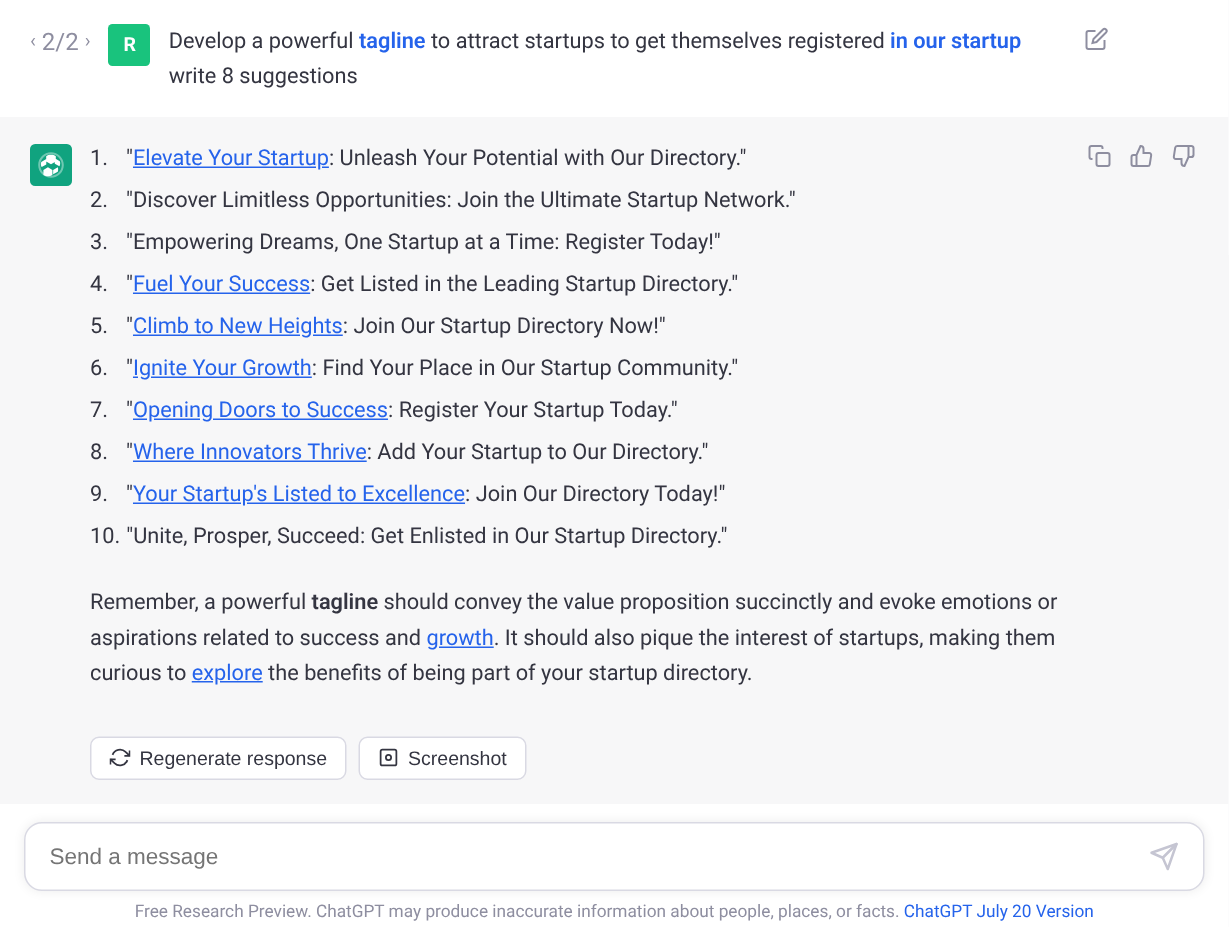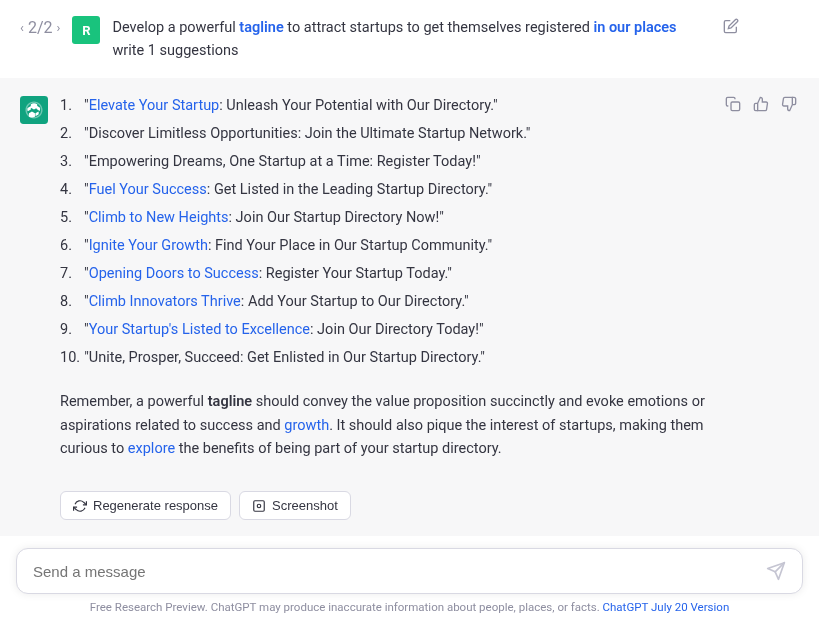--- a/index.html
+++ b/index.html
@@ -128,20 +128,21 @@
       flex-shrink: 0;
       min-width: 20px;
     }
 
     .list-text {
       color: #343541;
     }
 
     .link-blue {
       color: #2563eb;
+      text-decoration: underline;
     }
 
     .closing-text {
       color: #343541;
       line-height: 1.65;
       margin-bottom: 30px;
     }
 
     .closing-text .bold-text {
       font-weight: 600;
@@ -153,21 +154,21 @@
 
     
     .action-buttons {
       display: flex;
       gap: 8px;
       margin-top: 4px;
     }
 
     .action-btn {
       display: flex;
-      align-items: center;
+      align-items: flex-start;
       gap: 6px;
       padding: 6px 12px;
       border: 1px solid #d9d9e3;
       border-radius: 6px;
       background: #fff;
       cursor: pointer;
       font-size: 13px;
       color: #343541;
     }
 
@@ -243,22 +244,22 @@
   <div class="user-message-row">
     <div class="nav-arrows">
       <span class="arrow">‹</span>
       <span class="nav-count">
         <span>2</span>/<span>2</span>
       </span>
       <span class="arrow">›</span>
     </div>
     <div class="user-avatar">R</div>
     <div class="user-message-content">
-      <div>Develop a powerful <span class="highlight-blue">tagline</span> to attract startups to get themselves registered <span class="highlight-blue">in our places</span></div>
-      <div>write 1 suggestions</div>
+      <div>Develop a powerful <span class="highlight-blue">tagline</span> to attract startups to get themselves registered <span class="highlight-blue">in our startup</span></div>
+      <div>write 8 suggestions</div>
     </div>
     <div class="edit-icon">
       <svg width="16" height="16" viewBox="0 0 24 24" fill="none" stroke="currentColor" stroke-width="2">
         <path d="M11 4H4a2 2 0 0 0-2 2v14a2 2 0 0 0 2 2h14a2 2 0 0 0 2-2v-7"></path>
         <path d="M18.5 2.5a2.121 2.121 0 0 1 3 3L12 15l-4 1 1-4 9.5-9.5z"></path>
       </svg>
     </div>
   </div>
 
   <div class="ai-response-row">
@@ -296,21 +297,21 @@
         <li>
           <span class="list-num">6.</span>
           <span class="list-text">"<span class="link-blue">Ignite Your Growth</span>: Find Your Place in Our Startup Community."</span>
         </li>
         <li>
           <span class="list-num">7.</span>
           <span class="list-text">"<span class="link-blue">Opening Doors to Success</span>: Register Your Startup Today."</span>
         </li>
         <li>
           <span class="list-num">8.</span>
-          <span class="list-text">"<span class="link-blue">Climb Innovators Thrive</span>: Add Your Startup to Our Directory."</span>
+          <span class="list-text">"<span class="link-blue">Where Innovators Thrive</span>: Add Your Startup to Our Directory."</span>
         </li>
         <li>
           <span class="list-num">9.</span>
           <span class="list-text">"<span class="link-blue">Your Startup's Listed to Excellence</span>: Join Our Directory Today!"</span>
         </li>
         <li>
           <span class="list-num">10.</span>
           <span class="list-text">"Unite, Prosper, Succeed: Get Enlisted in Our Startup Directory."</span>
         </li>
       </ol>

